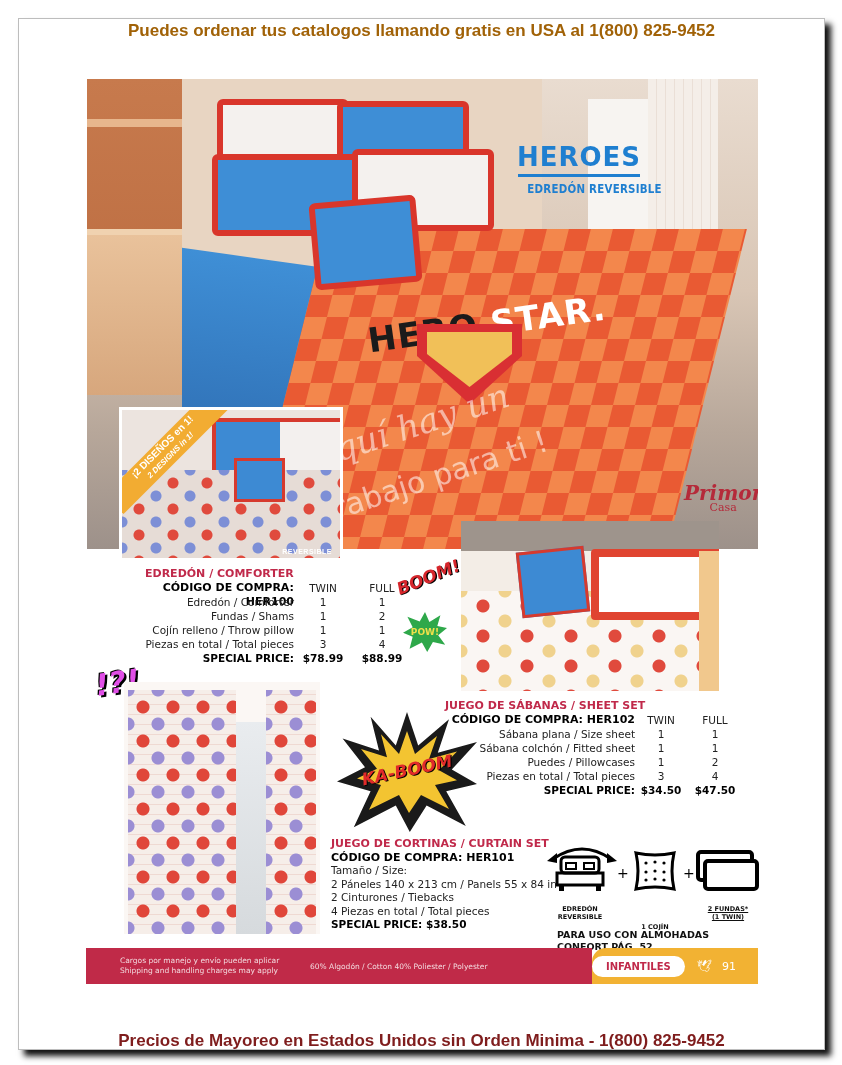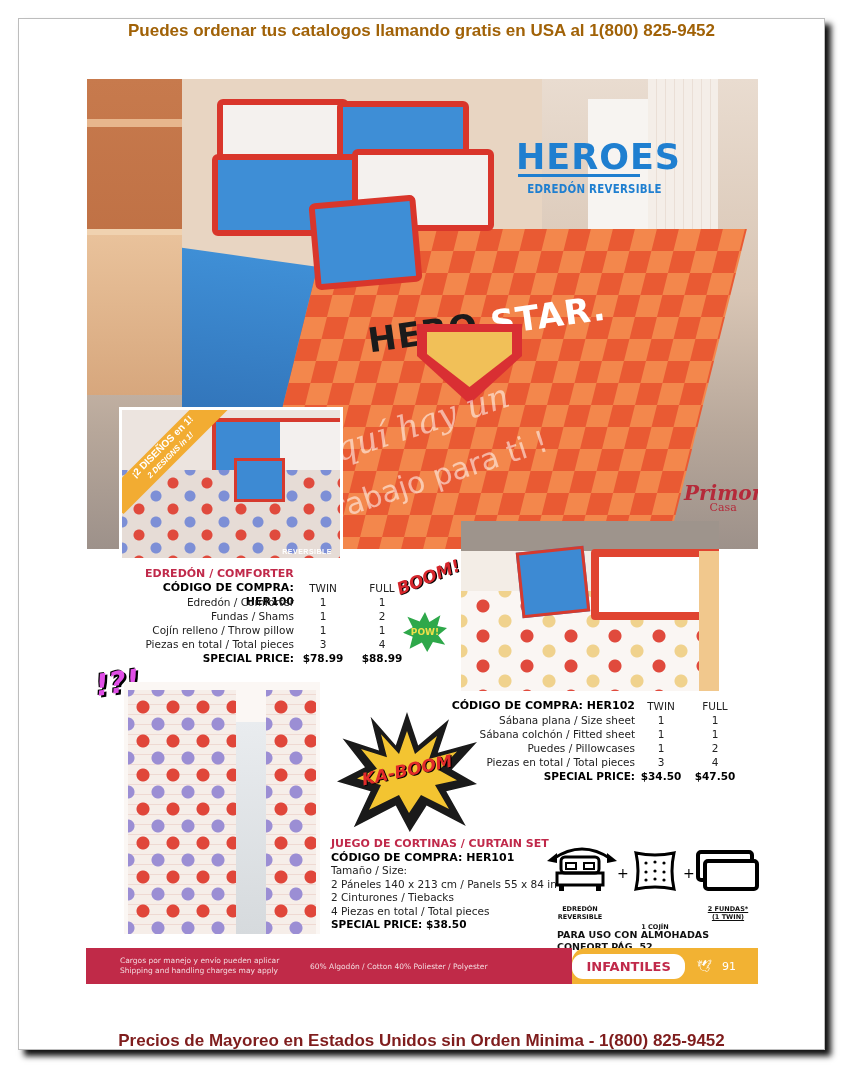--- a/index.html
+++ b/index.html
@@ -26,21 +26,21 @@
   .hp1 { left:130px; top:20px; width:120px; height:60px; background:#f4f1ee; }
   .hp2 { left:250px; top:22px; width:120px; height:60px; background:#3e8ed6; }
   .hp3 { left:125px; top:75px; width:140px; height:70px; background:#3e8ed6; }
   .hp4 { left:265px; top:70px; width:130px; height:70px; background:#f4f1ee; }
   .hp5 { left:225px; top:120px; width:95px; height:75px; background:#3e8ed6; transform:rotate(-5deg); }
   .hero-print { position:absolute; left:280px; top:225px; font-weight:900; font-size:34px; color:#1b1b1b; transform:rotate(-8deg); letter-spacing:1px; font-family:"DejaVu Sans", sans-serif; }
   .hero-print .star { color:#ffffff; }
   .hero-shield { position:absolute; left:330px; top:245px; width:105px; height:80px; background:#d92f33; clip-path:polygon(0 0,100% 0,100% 40%,50% 100%,0 40%); }
   .hero-shield::after { content:""; position:absolute; left:10px; top:8px; width:85px; height:55px; background:#f1c058; clip-path:polygon(0 0,100% 0,100% 40%,50% 100%,0 40%); }
   .title-block { position:absolute; left:429px; top:63px; width:126px; text-align:center; }
-  .title-main { font-weight:900; font-size:35px; color:#1f7fd0; letter-spacing:1px; line-height:30px; font-family:"DejaVu Sans", sans-serif; }
+  .title-main { font-weight:900; font-size:26px; color:#1f7fd0; letter-spacing:1px; line-height:30px; font-family:"DejaVu Sans", sans-serif; }
   .title-rule { height:3px; background:#1f7fd0; margin:2px 2px 4px; }
   .title-sub { font-weight:bold; font-size:12.5px; color:#1f7fd0; letter-spacing:0.3px; font-family:"DejaVu Sans", sans-serif; transform:scaleX(0.82); white-space:nowrap; }
   .watermark { position:absolute; left:220px; top:330px; font-family:"DejaVu Serif", serif; font-style:italic; color:rgba(255,255,255,0.55); font-size:34px; transform:rotate(-18deg); line-height:34px; }
   .watermark2 { position:absolute; left:230px; top:380px; font-family:"DejaVu Sans", sans-serif; color:rgba(255,255,255,0.55); font-size:30px; transform:rotate(-18deg); }
   .brand-logo { position:absolute; left:597px; top:402px; text-align:center; }
   .brand-name { font-family:"DejaVu Serif", serif; font-style:italic; font-size:20px; color:#b52a3a; font-weight:bold; }
   .brand-sub { font-family:"DejaVu Serif", serif; font-size:11px; color:#b52a3a; margin-top:-4px; }
 
   
   .inset-photo { position:absolute; left:100px; top:388px; width:218px; height:148px; border:3px solid #fff; background:#ece4df; overflow:hidden; }
@@ -119,21 +119,21 @@
   .pillows-icon { position:absolute; left:148px; top:6px; width:66px; height:44px; }
   .d-label { position:absolute; font-size:6.5px; font-weight:bold; text-align:center; color:#111; line-height:8px; }
   .d-note { position:absolute; left:10px; top:86px; width:190px; text-align:left; font-weight:bold; font-size:9.5px; line-height:12px; color:#111; }
 
   
   .footer-bar { position:absolute; left:67px; top:929px; width:672px; height:36px; display:flex; }
   .footer-red { background:#c02a48; width:536px; height:36px; display:flex; align-items:center; color:#f3d9de; font-size:7.5px; font-family:"DejaVu Sans", sans-serif; }
   .footer-yellow { flex:1; background:#f2b233; border-top-left-radius:14px; display:flex; align-items:center; justify-content:flex-end; padding-right:22px; }
   .ship-note { padding-left:34px; line-height:10px; width:170px; }
   .fabric-note { padding-left:20px; }
-  .section-pill { background:#fff; color:#c0294a; font-weight:bold; font-size:13px; border-radius:11px; padding:5px 14px; font-family:"DejaVu Sans", sans-serif; }
+  .section-pill { background:#fff; color:#c0294a; font-weight:bold; font-size:10px; border-radius:11px; padding:5px 14px; font-family:"DejaVu Sans", sans-serif; }
   .page-num { color:#fff; font-size:11px; margin-left:10px; font-family:"DejaVu Sans", sans-serif; }
   .bird-icon { color:#fff; font-size:12px; margin-left:12px; }
 </style>
 </head>
 <body>
 
 <div class="page-frame">
   <div class="top-banner">Puedes ordenar tus catalogos llamando gratis en USA al 1(800) 825-9452</div>
 
   <div class="hero-photo">
@@ -236,20 +236,23 @@
     <div class="curtain-window"></div>
     <div class="curtain-l"></div>
     <div class="curtain-r"></div>
   </div>
 
   <div class="sticker-kaboom"></div>
   <div class="sticker-kaboom-inner"></div>
   <div class="sticker-kaboom-text">KA-BOOM</div>
 
   <div class="tbl sheets">
+    <div class="row">
+      <div class="lbl product-heading" style="width:auto;padding-left:6px;">JUEGO DE SÁBANAS / SHEET SET</div>
+    </div>
     <div class="row">
       <div class="lbl code-row">CÓDIGO DE COMPRA: HER102</div>
       <div class="c c1 hdr">TWIN</div>
       <div class="c c2 hdr">FULL</div>
     </div>
     <div class="row">
       <div class="lbl">Sábana plana /  Size sheet</div>
       <div class="c c1">1</div>
       <div class="c c2">1</div>
     </div>

